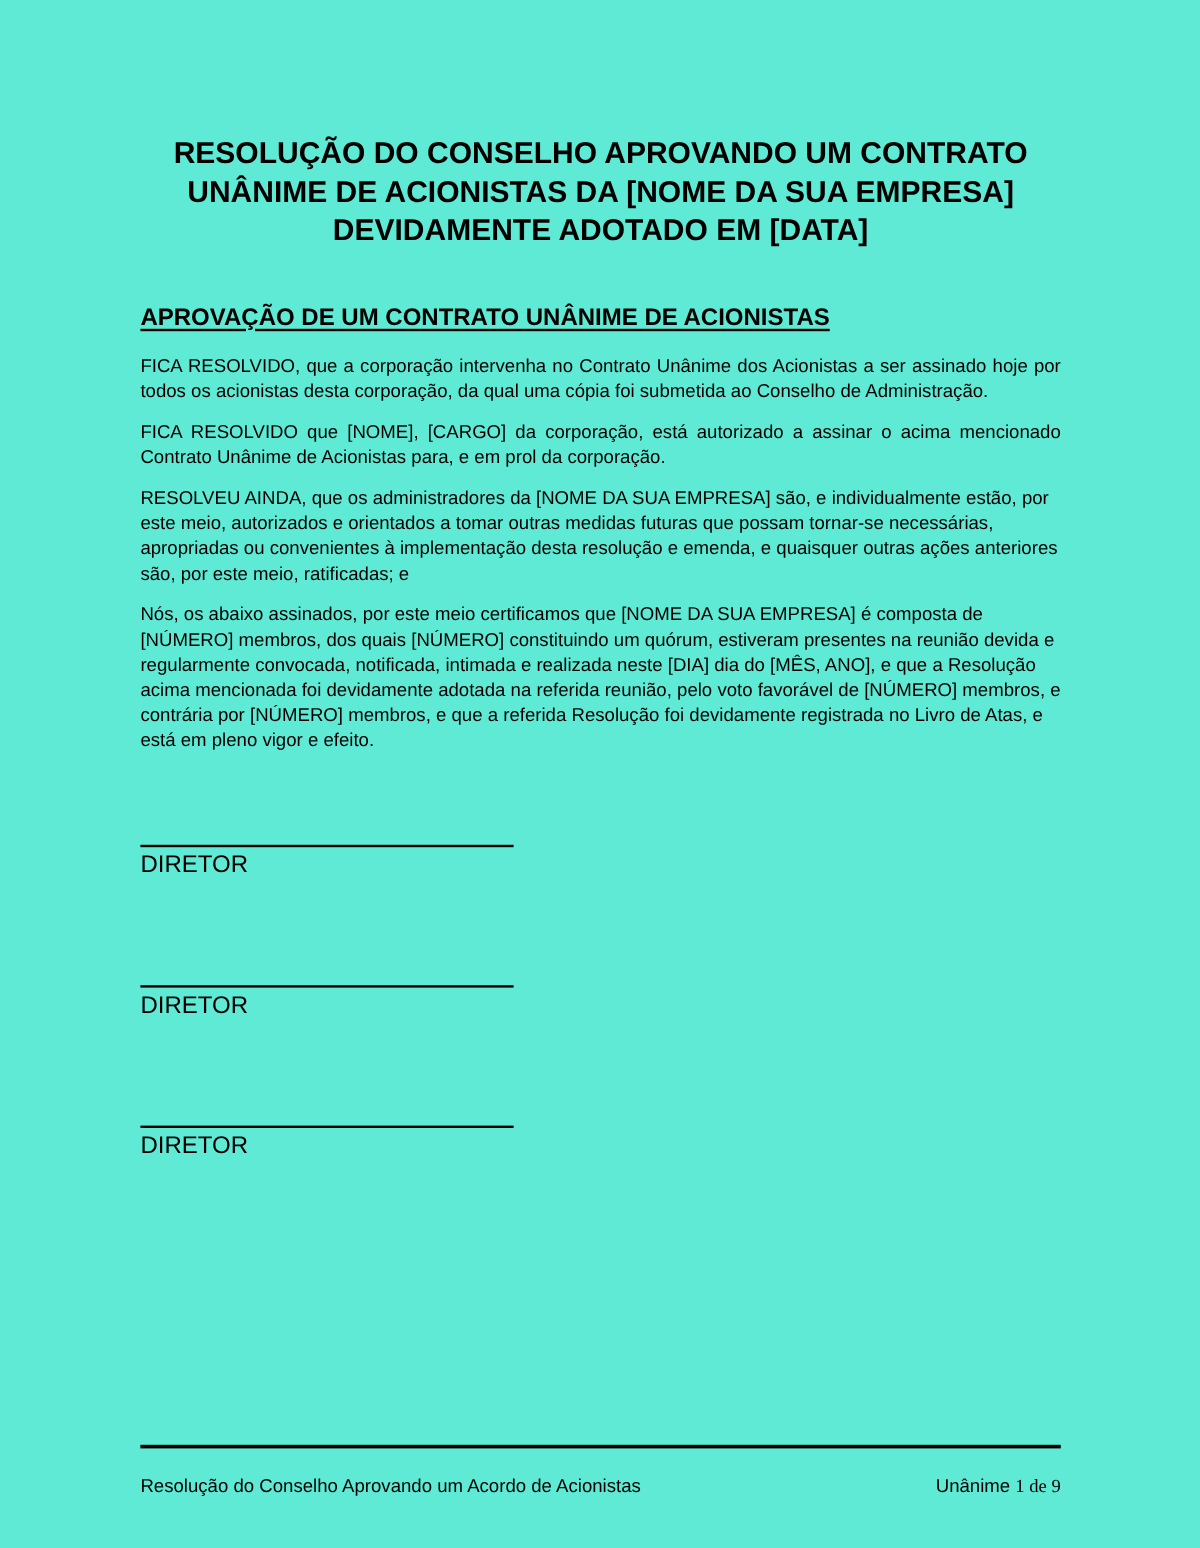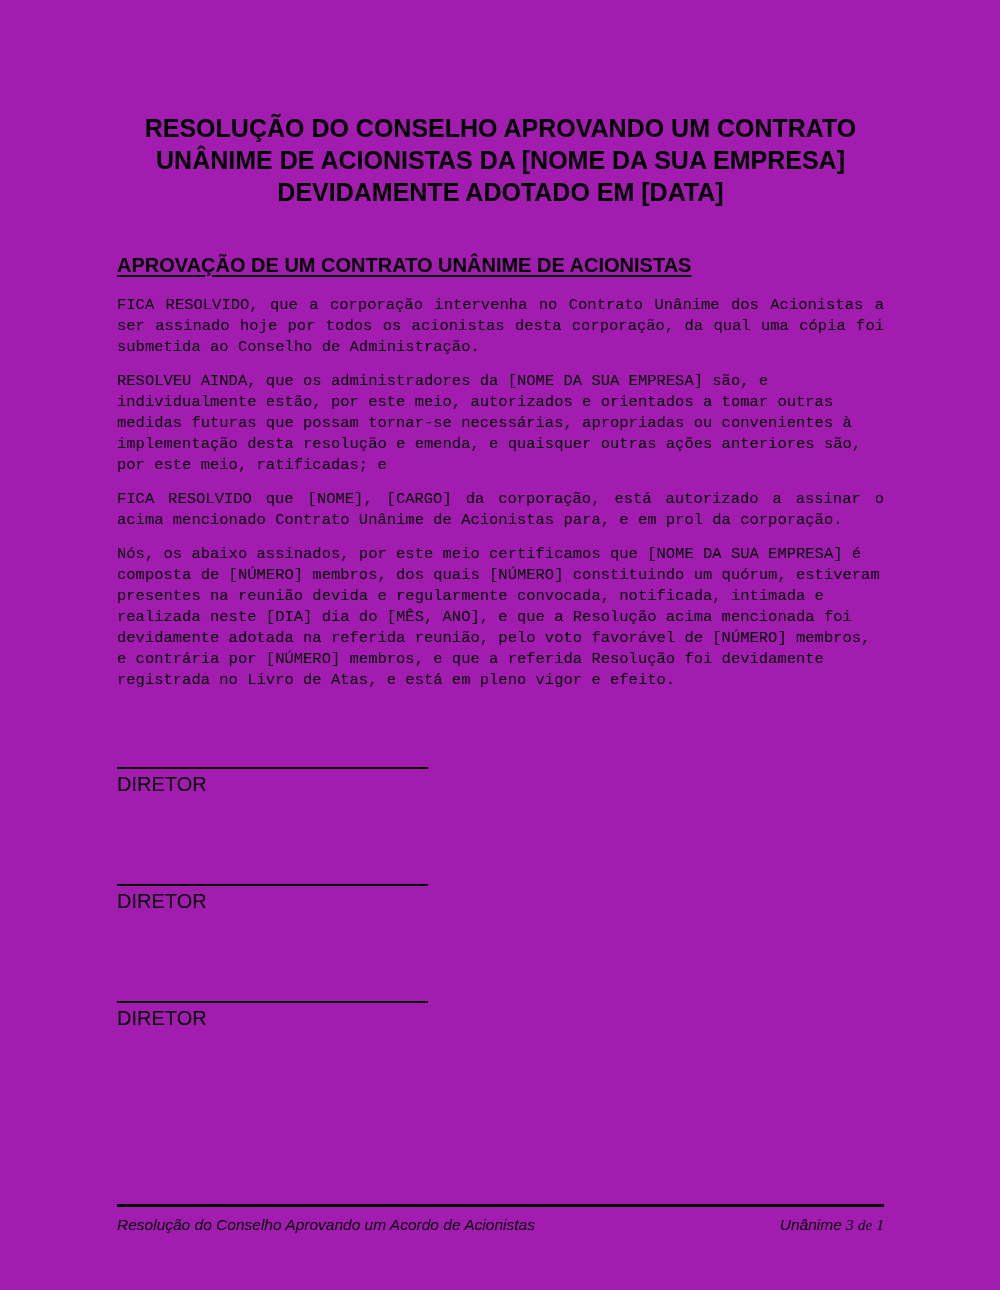--- a/index.html
+++ b/index.html
@@ -2,21 +2,21 @@
 <html><head>
 <meta charset="utf-8">
 <style>
   * { margin: 0; padding: 0; box-sizing: border-box; }
   html, body { background: #ffffff; }
   .page {
     position: relative;
     width: 1000px;
     height: 1290px;
     margin: 0 auto;
-    background: #a21caf;
+    background: #5eead4;
     color: #000000;
     font-family: "Liberation Sans", "DejaVu Sans", sans-serif;
     font-size: 15.5px;
     line-height: 21px;
     overflow: hidden;
   }
   .content {
     position: absolute;
     left: 117px;
     top: 112px;
@@ -31,63 +31,62 @@
     margin-bottom: 47px;
   }
   .section-heading {
     font-size: 20px;
     line-height: 21px;
     font-weight: bold;
     text-decoration: underline;
     text-underline-offset: 3px;
     margin-bottom: 19px;
   }
-  p.para { margin-bottom: 13px; font-family: Liberation Mono, monospace; }
+  p.para { margin-bottom: 13px; }
   p.justify { text-align: justify; }
   .sig-block { width: 311px; margin-top: 89px; }
   .sig-block.first { margin-top: 76px; }
   .sig-line { height: 0; border-top: 2px solid #000000; }
   .sig-label { padding-top: 5px; font-size: 20px; line-height: 21px; }
   .footer {
     position: absolute;
     left: 117px;
     top: 1204px;
     width: 767px;
   }
   .footer-rule { height: 0; border-top: 3px solid #000000; }
   .footer-row {
     display: flex;
     justify-content: space-between;
     align-items: center;
-    padding-top: 7px;
+    padding-top: 21px;
     font-size: 15.5px;
     line-height: 21px;
-    font-style: italic;
   }
   .page-info .serif {
     font-family: "Liberation Serif", "DejaVu Serif", serif;
   }
 </style>
 </head>
 <body>
 
 <div class="page">
   <div class="content">
 
     <h1 class="doc-title">RESOLUÇÃO DO CONSELHO APROVANDO UM CONTRATO
 UNÂNIME DE ACIONISTAS DA [NOME DA SUA EMPRESA]
 DEVIDAMENTE ADOTADO EM [DATA]</h1>
 
     <h2 class="section-heading">APROVAÇÃO DE UM CONTRATO UNÂNIME DE ACIONISTAS</h2>
 
     <p class="para justify">FICA RESOLVIDO, que a corporação intervenha no Contrato Unânime dos Acionistas a ser assinado hoje por todos os acionistas desta corporação, da qual uma cópia foi submetida ao Conselho de Administração.</p>
 
+    <p class="para justify">FICA RESOLVIDO que [NOME], [CARGO] da corporação, está autorizado a assinar o acima mencionado Contrato Unânime de Acionistas para, e em prol da corporação.</p>
+
     <p class="para">RESOLVEU AINDA, que os administradores da [NOME DA SUA EMPRESA] são, e individualmente estão, por este meio, autorizados e orientados a tomar outras medidas futuras que possam tornar-se necessárias, apropriadas ou convenientes à implementação desta resolução e emenda, e quaisquer outras ações anteriores são, por este meio, ratificadas; e</p>
-
-    <p class="para justify">FICA RESOLVIDO que [NOME], [CARGO] da corporação, está autorizado a assinar o acima mencionado Contrato Unânime de Acionistas para, e em prol da corporação.</p>
 
     <p class="para">Nós, os abaixo assinados, por este meio certificamos que [NOME DA SUA EMPRESA] é composta de [NÚMERO] membros, dos quais [NÚMERO] constituindo um quórum, estiveram presentes na reunião devida e regularmente convocada, notificada, intimada e realizada neste [DIA] dia do [MÊS, ANO], e que a Resolução acima mencionada foi devidamente adotada na referida reunião, pelo voto favorável de [NÚMERO] membros, e contrária por [NÚMERO] membros, e que a referida Resolução foi devidamente registrada no Livro de Atas, e está em pleno vigor e efeito.</p>
 
 
     <div class="sig-block first">
       <div class="sig-line"></div>
       <div class="sig-label">DIRETOR</div>
     </div>
 
     <div class="sig-block">
@@ -99,16 +98,16 @@
       <div class="sig-line"></div>
       <div class="sig-label">DIRETOR</div>
     </div>
 
   </div>
 
   <div class="footer">
     <div class="footer-rule"></div>
     <div class="footer-row">
       <span>Resolução do Conselho Aprovando um Acordo de Acionistas</span>
-      <span class="page-info"><span>Unânime</span>&nbsp;<span class="serif">3 de 1</span></span>
+      <span class="page-info"><span>Unânime</span>&nbsp;<span class="serif">1 de 9</span></span>
     </div>
   </div>
 </div>
 
 </body></html>

